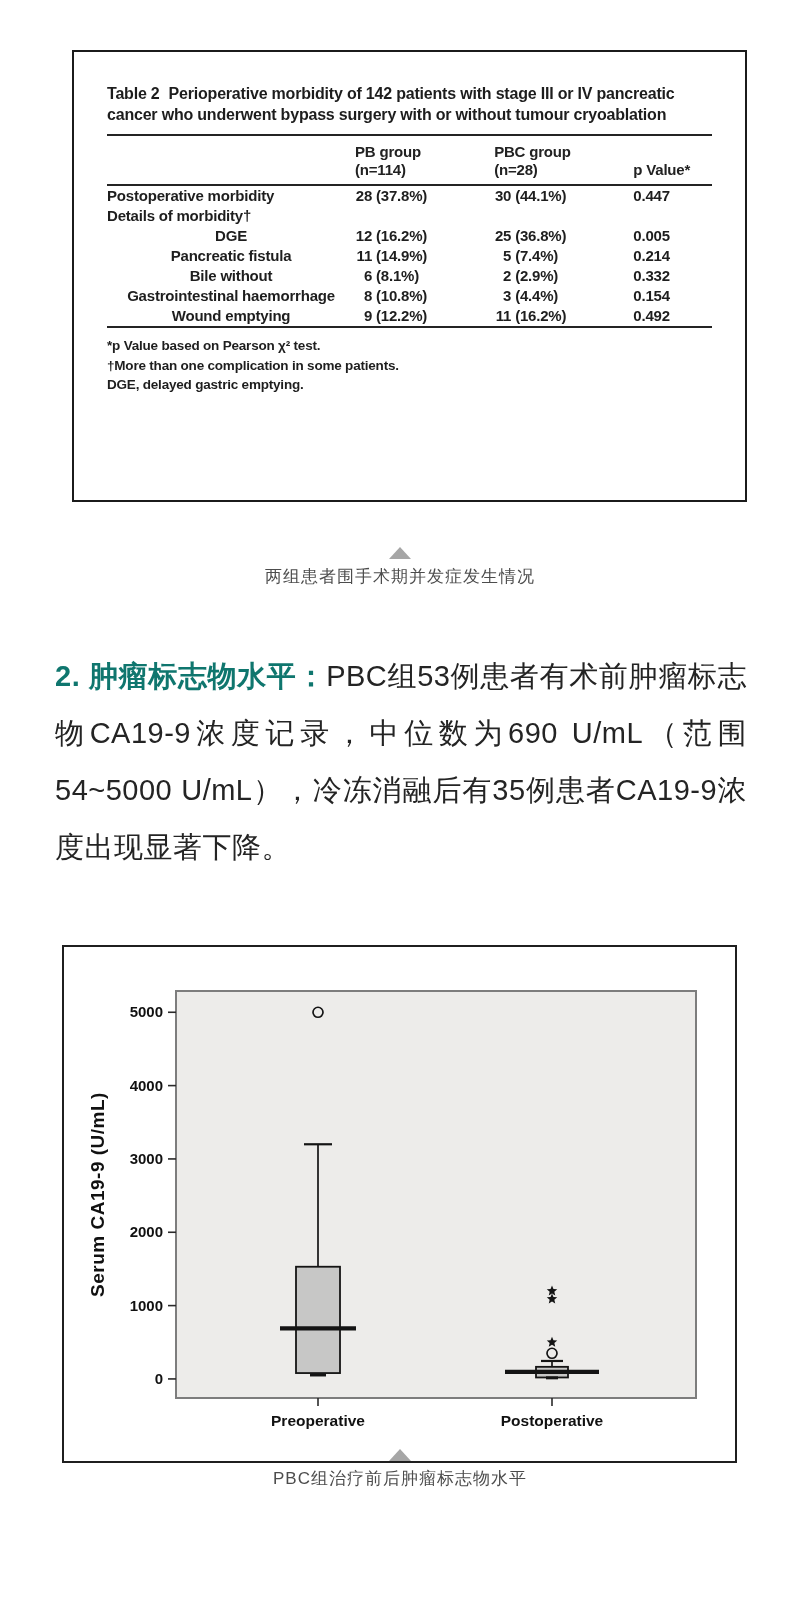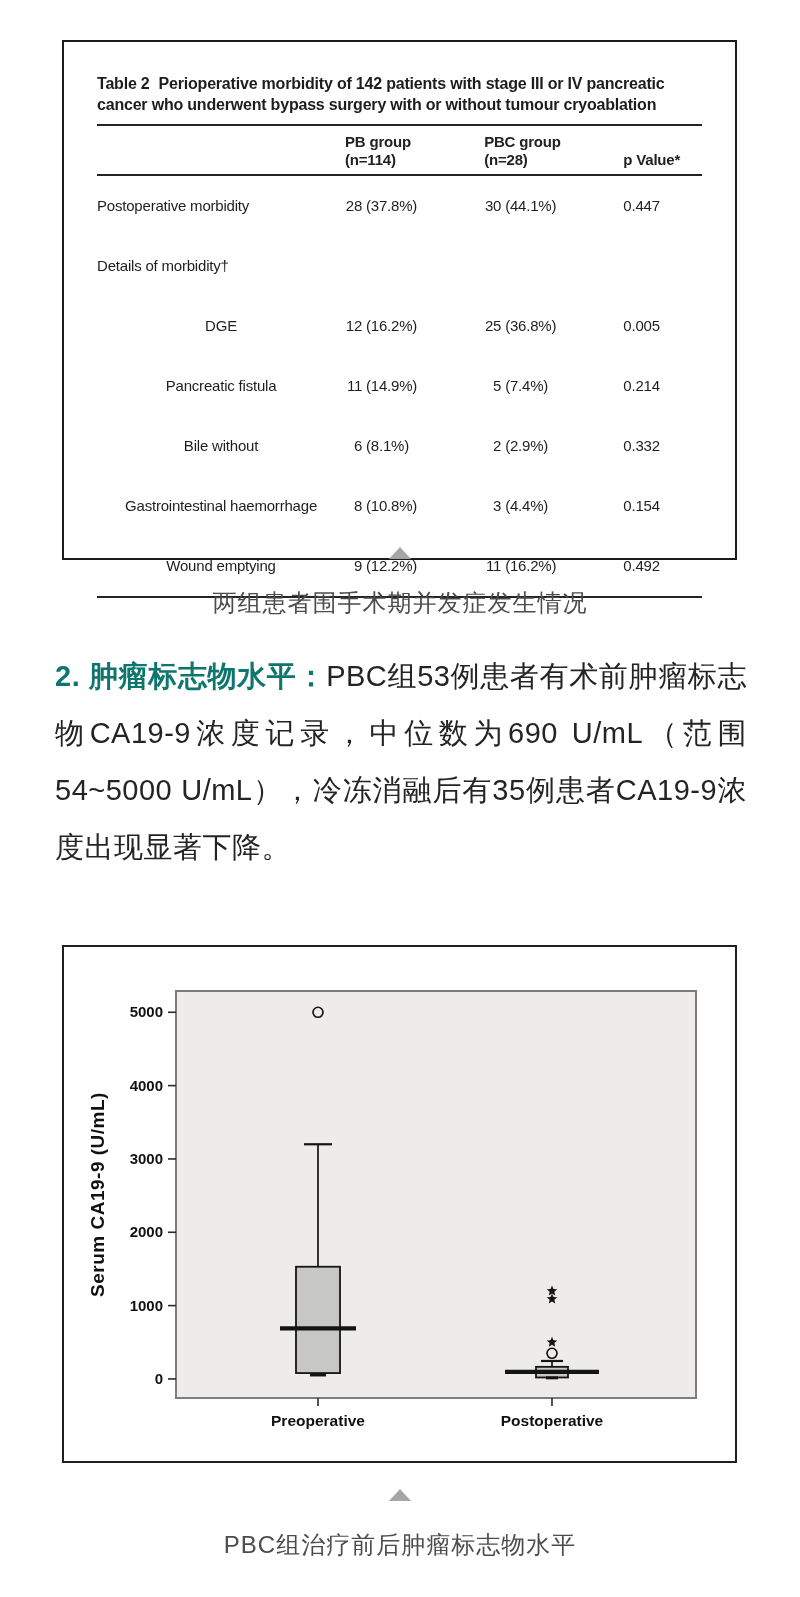--- a/index.html
+++ b/index.html
@@ -1,45 +1,45 @@
 <!DOCTYPE html>
 <html><head>
 <meta charset="utf-8">
 <style>
   html,body{margin:0;padding:0;background:#ffffff;}
   .page{position:relative;width:800px;height:1597px;background:#ffffff;overflow:hidden;
         font-family:"Liberation Sans",sans-serif;color:#222;}
 
   
-  .tbl-fig{position:absolute;left:62px;top:40px;width:675px;height:520px;margin:0;
+  .tbl-fig{position:absolute;left:62px;top:40px;width:675px;height:452px;margin:10px;
            border:2px solid #1b1b1b;box-sizing:border-box;padding:31px 33px 0 33px;background:#fff;}
   .tbl-title{font-size:16px;line-height:21px;font-weight:bold;color:#1d1d1d;letter-spacing:-0.2px;}
   .tt-label{margin-right:9px;}
   .title-rule{border-top:2.5px solid #242424;margin-top:9px;}
   table.tbl{width:100%;border-collapse:collapse;table-layout:fixed;}
   table.tbl th{font-size:15px;line-height:18px;font-weight:bold;text-align:left;vertical-align:bottom;
                padding:7px 0 5px;border-bottom:2.5px solid #242424;white-space:pre-line;letter-spacing:-0.2px;}
-  table.tbl td{font-size:15px;line-height:18px;font-weight:normal;color:#1e1e1e;
-               padding:21px 0;letter-spacing:-0.2px;}
+  table.tbl td{font-size:15px;line-height:18px;font-weight:bold;color:#1e1e1e;
+               padding:1px 0;letter-spacing:-0.2px;}
   table.tbl tbody{border-bottom:2.5px solid #242424;}
   .c-label{width:41%;}
   .c-val{width:23%;}
   .c-p{width:13%;}
   td.ind{padding-left:17px;text-align:center;}
   .vnum{display:inline-block;width:17px;text-align:right;}
   .footnotes{padding-top:8px;}
   .fn{font-size:13.5px;line-height:19.5px;font-weight:bold;color:#1e1e1e;letter-spacing:-0.2px;}
 
   
   .caption-block{position:absolute;left:0;width:100%;text-align:center;}
   .cap1{top:545px;}
-  .cap2{top:1487px;}
+  .cap2{top:1447px;}
   .tri{display:inline-block;width:0;height:0;border-left:11px solid transparent;
        border-right:11px solid transparent;border-bottom:12px solid #a6a6a6;}
-  .cap-text{margin-top:26px;font-size:24px;line-height:28px;color:#4c4c4c;letter-spacing:1px;}
+  .cap-text{margin-top:0;font-size:17px;line-height:28px;color:#4c4c4c;letter-spacing:1px;}
 
   
   .body-para{position:absolute;left:55px;top:648px;width:692px;margin:0;
              font-size:29px;line-height:57px;text-align:justify;color:#242424;letter-spacing:0.5px;}
   .lead{font-weight:bold;}
 
   
   .chart-fig{position:absolute;left:62px;top:945px;width:675px;height:518px;margin:0;
              border:2px solid #1f1f1f;box-sizing:border-box;background:#fff;}
   .chart-fig svg{display:block;}
@@ -106,20 +106,25 @@
             <td class="c-p">0.154</td>
           </tr>
           <tr>
             <td class="c-label ind">Wound emptying</td>
             <td class="c-val"><span class="vnum">9</span><span> (12.2%)</span></td>
             <td class="c-val"><span class="vnum">11</span><span> (16.2%)</span></td>
             <td class="c-p">0.492</td>
           </tr>
         </tbody>
     </table>
+    <div class="footnotes">
+        <div class="fn">*p Value based on Pearson χ² test.</div>
+        <div class="fn">†More than one complication in some patients.</div>
+        <div class="fn">DGE, delayed gastric emptying.</div>
+      </div>
   </figure>
 
   <div class="caption-block cap1">
     <span class="tri"></span>
     <div class="cap-text">两组患者围手术期并发症发生情况</div>
   </div>
 
   <p class="body-para">
     <span class="lead" style="color: #0f766e;">2.  肿瘤标志物水平：</span><span>PBC组53例患者有术前肿瘤标志物CA19-9浓度记录，中位数为690 U/mL（范围54~5000  U/mL），冷冻消融后有35例患者CA19-9浓度出现显著下降。</span>
   </p>

